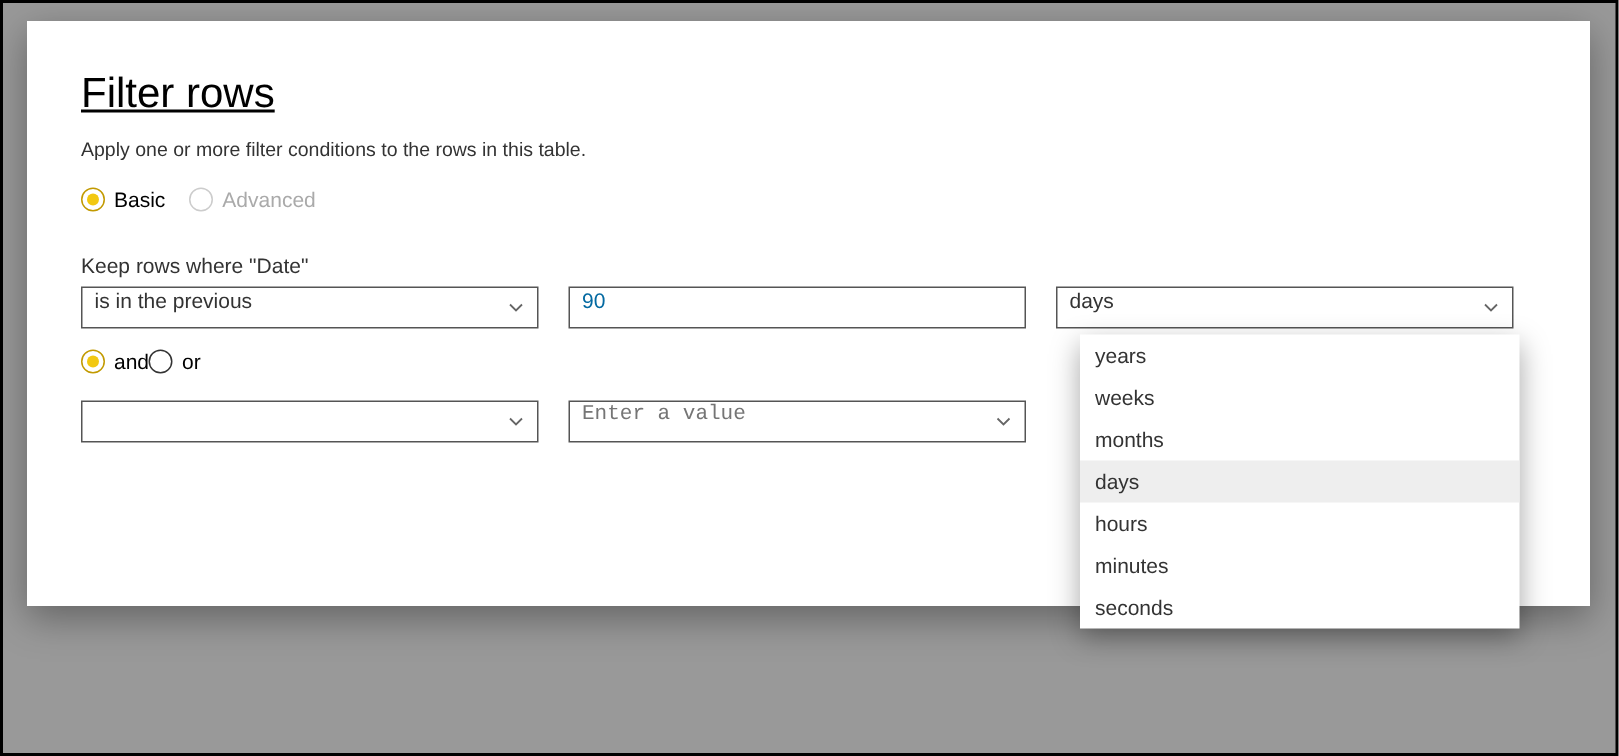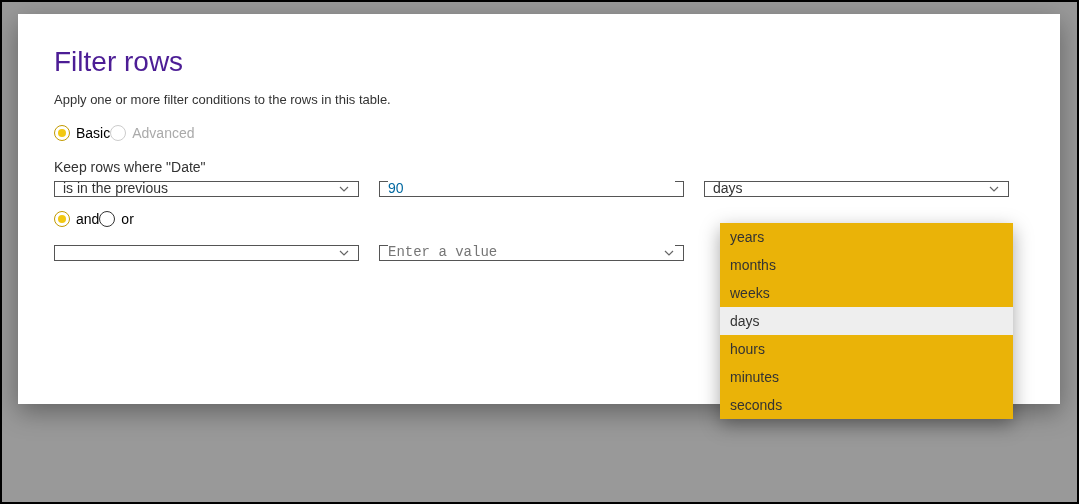--- a/index.html
+++ b/index.html
@@ -22,33 +22,34 @@
       left: 18px;
       width: 1042px;
       height: 390px;
       background: #fff;
       box-shadow: 0 8px 24px rgba(0,0,0,0.35);
       padding: 32px 36px;
     }
     .title {
       font-size: 28px;
       font-weight: 300;
-      color: #4c1d95;
+      color: #000000;
       margin-bottom: 14px;
+      text-decoration: underline;
     }
     .subtitle {
       font-size: 13px;
       color: #333;
       margin-bottom: 18px;
     }
     .radio-row {
       display: flex;
       align-items: flex-end;
-      gap: 0;
-      margin-bottom: 18px;
+      gap: 16px;
+      margin-bottom: 28px;
     }
     .radio-item {
       display: flex;
       align-items: center;
       gap: 6px;
       cursor: pointer;
       font-size: 14px;
     }
     .radio-item.muted { color: #aaa; }
     .radio-item .outer {
@@ -72,29 +73,29 @@
       font-size: 14px;
       color: #333;
       margin-bottom: 6px;
     }
     .filter-row {
       display: flex;
       gap: 20px;
       margin-bottom: 12px;
     }
     .select, .textin {
-      height: 16px;
+      height: 28px;
       border: 1px solid #555;
       font-size: 14px;
       padding: 0 8px;
       background: #fff;
       color: #333;
       font-family: inherit;
       display: flex;
-      align-items: flex-end;
+      align-items: flex-start;
       position: relative;
     }
     .select { cursor: pointer; }
     .select.w1, .textin.w1 { width: 305px; }
     .textin input {
       border: none; outline: none; width: 100%;
       font-size: 14px; font-family: inherit; color: #0369a1;
     }
     .textin input::placeholder { color: #777; }
     .chev {
@@ -107,21 +108,21 @@
     .logic-row {
       display: flex;
       gap: 0;
       margin: 14px 0 18px;
     }
     .dropdown-panel {
       position: absolute;
       top: 223px;
       left: 720px;
       width: 293px;
-      background: #eab308;
+      background: #ffffff;
       box-shadow: 0 6px 18px rgba(0,0,0,0.35);
       z-index: 10;
     }
     .dd-item {
       padding: 6px 10px;
       font-size: 14px;
       color: #333;
       cursor: pointer;
     }
     .dd-item.active { background: #eee; }
@@ -201,19 +202,19 @@
         <svg width="12" height="12" viewBox="0 0 12 12">
             <path d="M2 4l4 4 4-4" fill="none" stroke="#666" stroke-width="1.2"></path>
           </svg>
       </span>
     </div>
   </div>
 </div>
 
 <div class="dropdown-panel" id="dd">
     <div class="dd-item">years</div>
+    <div class="dd-item">weeks</div>
     <div class="dd-item">months</div>
-    <div class="dd-item">weeks</div>
     <div class="dd-item active">days</div>
     <div class="dd-item">hours</div>
     <div class="dd-item">minutes</div>
     <div class="dd-item">seconds</div>
   </div>
 
 </body></html>

